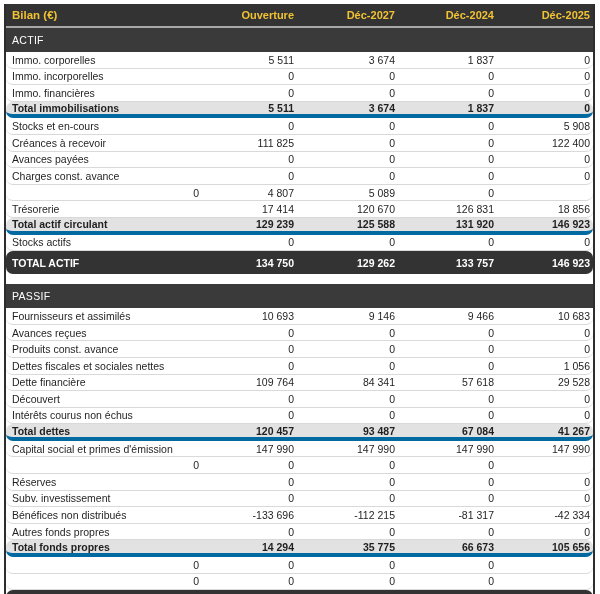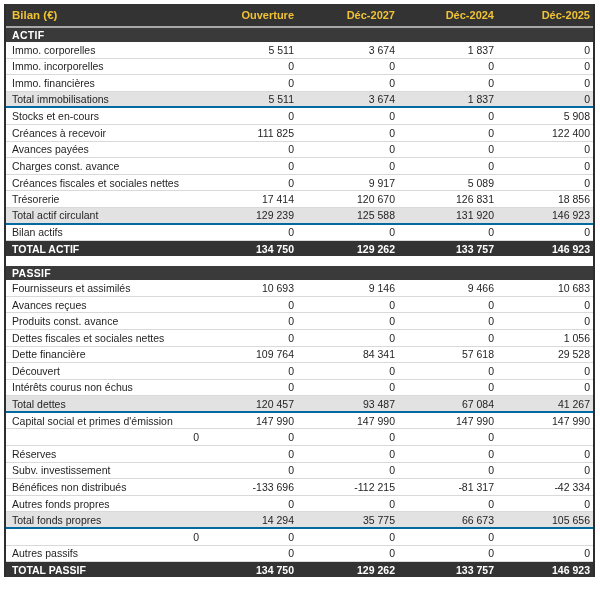--- a/index.html
+++ b/index.html
@@ -10,27 +10,27 @@
   html,body{width:600px; height:594px; background:#ffffff;
     font-family:"Liberation Sans", sans-serif; -webkit-font-smoothing:antialiased;}
   .sheet{position:absolute; left:4px; top:4px; width:591px;
     border-left:2px solid #2d2d2d; border-right:2px solid #2d2d2d;}
   .grid{display:grid; grid-template-columns:1fr 95px 101px 99px 96px; align-items:center;}
   .main-header{height:24px; background:var(--header_bg); color:var(--accent_yellow);
     font-weight:bold; font-size:11px; border-bottom:2px solid #a8a8a8;}
   .main-header .label{padding-left:6px; font-size:11.5px;}
   .cell.num{text-align:right; padding-right:3px; white-space:nowrap;}
   .cell.label{padding-left:6px; white-space:nowrap; overflow:hidden;}
-  .section-header{height:14px; background:var(--section_bg); color:#ffffff;
-    font-weight:bold; font-size:10.5px; display:flex; align-items:center;
+  .section-header{height:24px; background:var(--section_bg); color:#ffffff;
+    font-weight:normal; font-size:10.5px; display:flex; align-items:center;
     padding-left:6px; letter-spacing:.3px;}
   .row{height:16.6px; font-size:10.5px; color:var(--text); background:#ffffff;
-    border-bottom:1px solid var(--divider);}
-  .row.subtotal{background:var(--subtotal_bg); font-weight:normal; border-bottom:2px solid #0369a1;}
-  .row.grand{background:var(--grand_bg); color:#ffffff; font-weight:bold; border-bottom:none; height:15px;}
+    border-bottom:1px solid var(--divider);border-radius:7px;}
+  .row.subtotal{background:var(--subtotal_bg); font-weight:bold; border-bottom:4px solid #0369a1;}
+  .row.grand{background:var(--grand_bg); color:#ffffff; font-weight:bold; border-bottom:none; height:23px;}
   .gap{height:10px; background:#ffffff;}
 </style>
 </head>
 <body>
 
 <div class="sheet">
 
   <div class="grid main-header">
     <div class="cell label">Bilan (€)</div>
     <div class="cell num">Ouverture</div>
@@ -91,42 +91,41 @@
         <div class="cell num">0</div>
       </div>
       <div class="grid row normal">
         <div class="cell label">Charges const. avance</div>
         <div class="cell num">0</div>
         <div class="cell num">0</div>
         <div class="cell num">0</div>
         <div class="cell num">0</div>
       </div>
       <div class="grid row normal">
-        <div class="cell label">Créances fiscales et sociales nettes</div>
-        <div class="cell num">0</div>
-        <div class="cell num">9 917</div>
+        <div class="cell num">0</div>
+        <div class="cell num">4 807</div>
         <div class="cell num">5 089</div>
         <div class="cell num">0</div>
       </div>
       <div class="grid row normal">
         <div class="cell label">Trésorerie</div>
         <div class="cell num">17 414</div>
         <div class="cell num">120 670</div>
         <div class="cell num">126 831</div>
         <div class="cell num">18 856</div>
       </div>
       <div class="grid row subtotal">
         <div class="cell label">Total actif circulant</div>
         <div class="cell num">129 239</div>
         <div class="cell num">125 588</div>
         <div class="cell num">131 920</div>
         <div class="cell num">146 923</div>
       </div>
       <div class="grid row normal">
-        <div class="cell label">Bilan actifs</div>
+        <div class="cell label">Stocks actifs</div>
         <div class="cell num">0</div>
         <div class="cell num">0</div>
         <div class="cell num">0</div>
         <div class="cell num">0</div>
       </div>
       <div class="grid row grand">
         <div class="cell label">TOTAL ACTIF</div>
         <div class="cell num">134 750</div>
         <div class="cell num">129 262</div>
         <div class="cell num">133 757</div>
@@ -242,21 +241,20 @@
         <div class="cell num">66 673</div>
         <div class="cell num">105 656</div>
       </div>
       <div class="grid row normal">
         <div class="cell num">0</div>
         <div class="cell num">0</div>
         <div class="cell num">0</div>
         <div class="cell num">0</div>
       </div>
       <div class="grid row normal">
-        <div class="cell label">Autres passifs</div>
         <div class="cell num">0</div>
         <div class="cell num">0</div>
         <div class="cell num">0</div>
         <div class="cell num">0</div>
       </div>
       <div class="grid row grand">
         <div class="cell label">TOTAL PASSIF</div>
         <div class="cell num">134 750</div>
         <div class="cell num">129 262</div>
         <div class="cell num">133 757</div>

